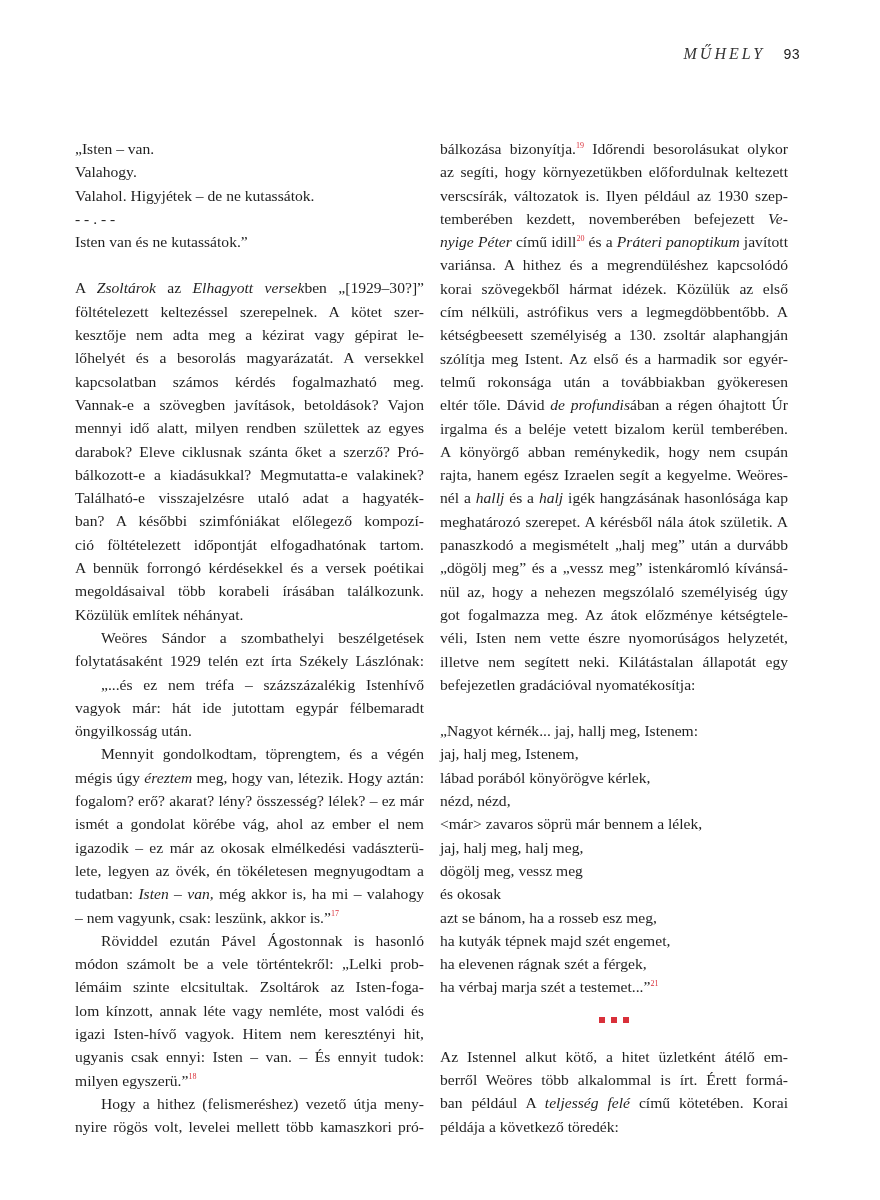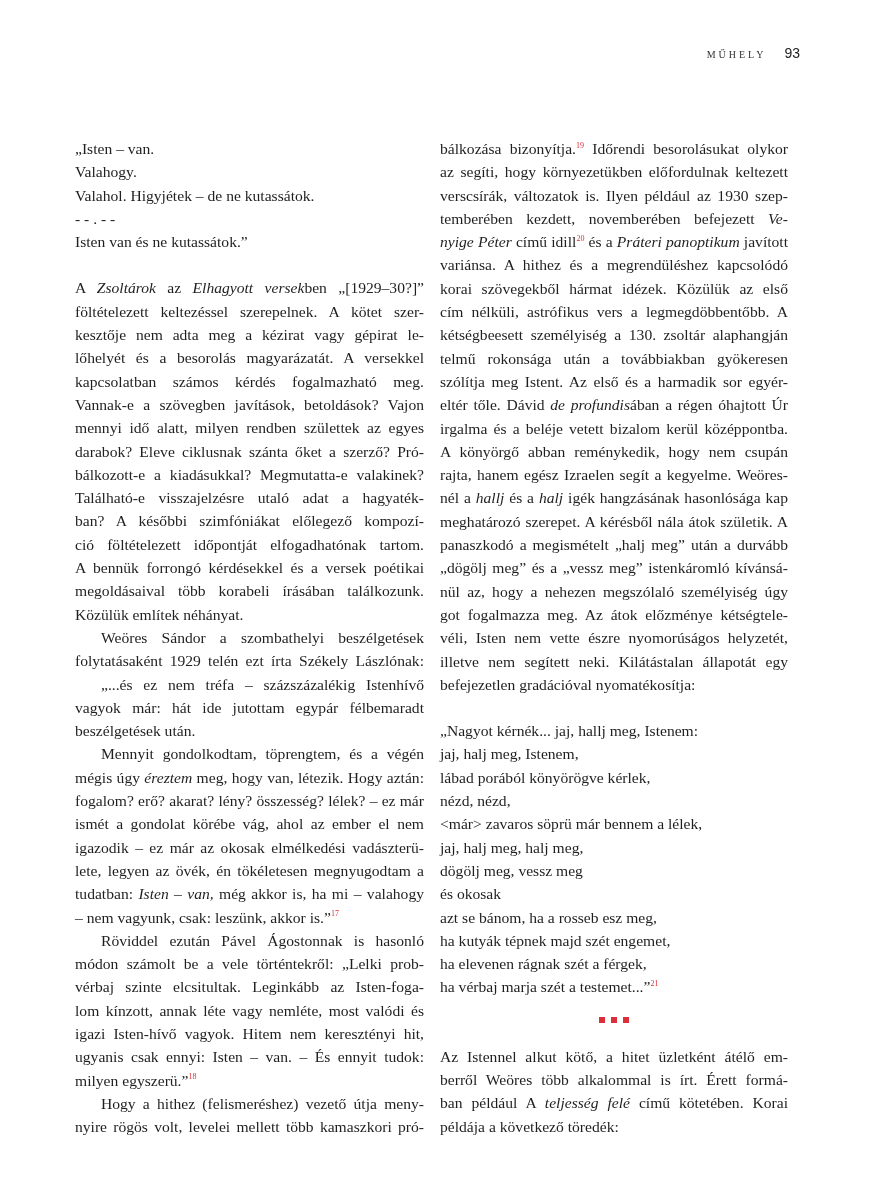--- a/index.html
+++ b/index.html
@@ -7,23 +7,23 @@
     width: 880px; height: 1200px; position: relative; overflow: hidden;
     font-family: "DejaVu Serif", "Liberation Serif", serif;
     color: #1f1f1f;
   }
   .header {
     position: absolute; top: 45px; right: 80px;
     display: flex; align-items: baseline; gap: 18px;
   }
   .section-name {
     font-family: "Liberation Serif", serif;
-    font-size: 10px; letter-spacing: 3px; color: #333;
+    font-style: italic; font-size: 16px; letter-spacing: 3px; color: #333;
   }
-  .page-number { font-family: Liberation Sans, sans-serif; font-size: 14px; color: #222; }
+  .page-number { font-family: Liberation Mono, monospace; font-size: 14px; color: #222; }
   .col {
     position: absolute; top: 137px;
     font-family: "Liberation Serif", serif;
     font-size: 15.6px; line-height: 23.3px;
     text-align: justify;
   }
   .col-left { left: 75px; width: 349px; }
   .col-right { left: 440px; width: 348px; }
   .line { white-space: nowrap; display: block; }
   .j { text-align-last: justify; }
@@ -73,38 +73,38 @@
   </div>
 
   <div>
     <span class="line j indent">Weöres Sándor a szombathelyi beszélgetések</span>
     <span class="line j">folytatásaként 1929 telén ezt írta Székely Lászlónak:</span>
   </div>
 
   <div>
     <span class="line j indent">„...és ez nem tréfa – százszázalékig Istenhívő</span>
     <span class="line j">vagyok már: hát ide jutottam egypár félbemaradt</span>
-    <span class="line">beszélgetések után.</span>
+    <span class="line">öngyilkosság után.</span>
   </div>
 
   <div>
     <span class="line j indent">Mennyit gondolkodtam, töprengtem, és a végén</span>
     <span class="line j"><span>mégis úgy </span><i>éreztem</i><span> meg, hogy van, létezik. Hogy aztán:</span></span>
     <span class="line j">fogalom? erő? akarat? lény? összesség? lélek? – ez már</span>
     <span class="line j">ismét a gondolat körébe vág, ahol az ember el nem</span>
     <span class="line j">igazodik – ez már az okosak elmélkedési vadászterü-</span>
     <span class="line j">lete, legyen az övék, én tökéletesen megnyugodtam a</span>
     <span class="line j"><span>tudatban: </span><i>Isten – van,</i><span> még akkor is, ha mi – valahogy</span></span>
     <span class="line"><span>– nem vagyunk, csak: leszünk, akkor is.”</span><span class="fn">17</span></span>
   </div>
 
   <div>
     <span class="line j indent">Röviddel ezután Pável Ágostonnak is hasonló</span>
     <span class="line j">módon számolt be a vele történtekről: „Lelki prob-</span>
-    <span class="line j">vérbaj szinte elcsitultak. Leginkább az Isten-foga-</span>
+    <span class="line j">lémáim szinte elcsitultak. Zsoltárok az Isten-foga-</span>
     <span class="line j">lom kínzott, annak léte vagy nemléte, most valódi és</span>
     <span class="line j">igazi Isten-hívő vagyok. Hitem nem keresztényi hit,</span>
     <span class="line j">ugyanis csak ennyi: Isten – van. – És ennyit tudok:</span>
     <span class="line"><span>milyen egyszerü.”</span><span class="fn">18</span></span>
   </div>
 
   <div>
     <span class="line j indent">Hogy a hithez (felismeréshez) vezető útja meny-</span>
     <span class="line j">nyire rögös volt, levelei mellett több kamaszkori pró-</span>
   </div>
@@ -114,24 +114,24 @@
   <div>
     <span class="line j"><span>bálkozása bizonyítja.</span><span class="fn">19</span><span> Időrendi besorolásukat olykor</span></span>
     <span class="line j">az segíti, hogy környezetükben előfordulnak keltezett</span>
     <span class="line j">verscsírák, változatok is. Ilyen például az 1930 szep-</span>
     <span class="line j"><span>temberében kezdett, novemberében befejezett </span><i>Ve-</i></span>
     <span class="line j"><i>nyige Péter</i><span> című idill</span><span class="fn">20</span><span> és a </span><i>Práteri panoptikum</i><span> javított</span></span>
     <span class="line j">variánsa. A hithez és a megrendüléshez kapcsolódó</span>
     <span class="line j">korai szövegekből hármat idézek. Közülük az első</span>
     <span class="line j">cím nélküli, astrófikus vers a legmegdöbbentőbb. A</span>
     <span class="line j">kétségbeesett személyiség a 130. zsoltár alaphangján</span>
+    <span class="line j">szólítja meg Istent. Az első és a harmadik sor egyér-</span>
     <span class="line j">telmű rokonsága után a továbbiakban gyökeresen</span>
-    <span class="line j">szólítja meg Istent. Az első és a harmadik sor egyér-</span>
     <span class="line j"><span>eltér tőle. Dávid </span><i>de profundis</i><span>ában a régen óhajtott Úr</span></span>
-    <span class="line j">irgalma és a beléje vetett bizalom kerül középpontba.</span>
+    <span class="line j">irgalma és a beléje vetett bizalom kerül temberében.</span>
     <span class="line j">A könyörgő abban reménykedik, hogy nem csupán</span>
     <span class="line j">rajta, hanem egész Izraelen segít a kegyelme. Weöres-</span>
     <span class="line j"><span>nél a </span><i>hallj</i><span> és a </span><i>halj</i><span> igék hangzásának hasonlósága kap</span></span>
     <span class="line j">meghatározó szerepet. A kérésből nála átok születik. A</span>
     <span class="line j">panaszkodó a megismételt „halj meg” után a durvább</span>
     <span class="line j">„dögölj meg” és a „vessz meg” istenkáromló kívánsá-</span>
     <span class="line j">nül az, hogy a nehezen megszólaló személyiség úgy</span>
     <span class="line j">got fogalmazza meg. Az átok előzménye kétségtele-</span>
     <span class="line j">véli, Isten nem vette észre nyomorúságos helyzetét,</span>
     <span class="line j">illetve nem segített neki. Kilátástalan állapotát egy</span>

